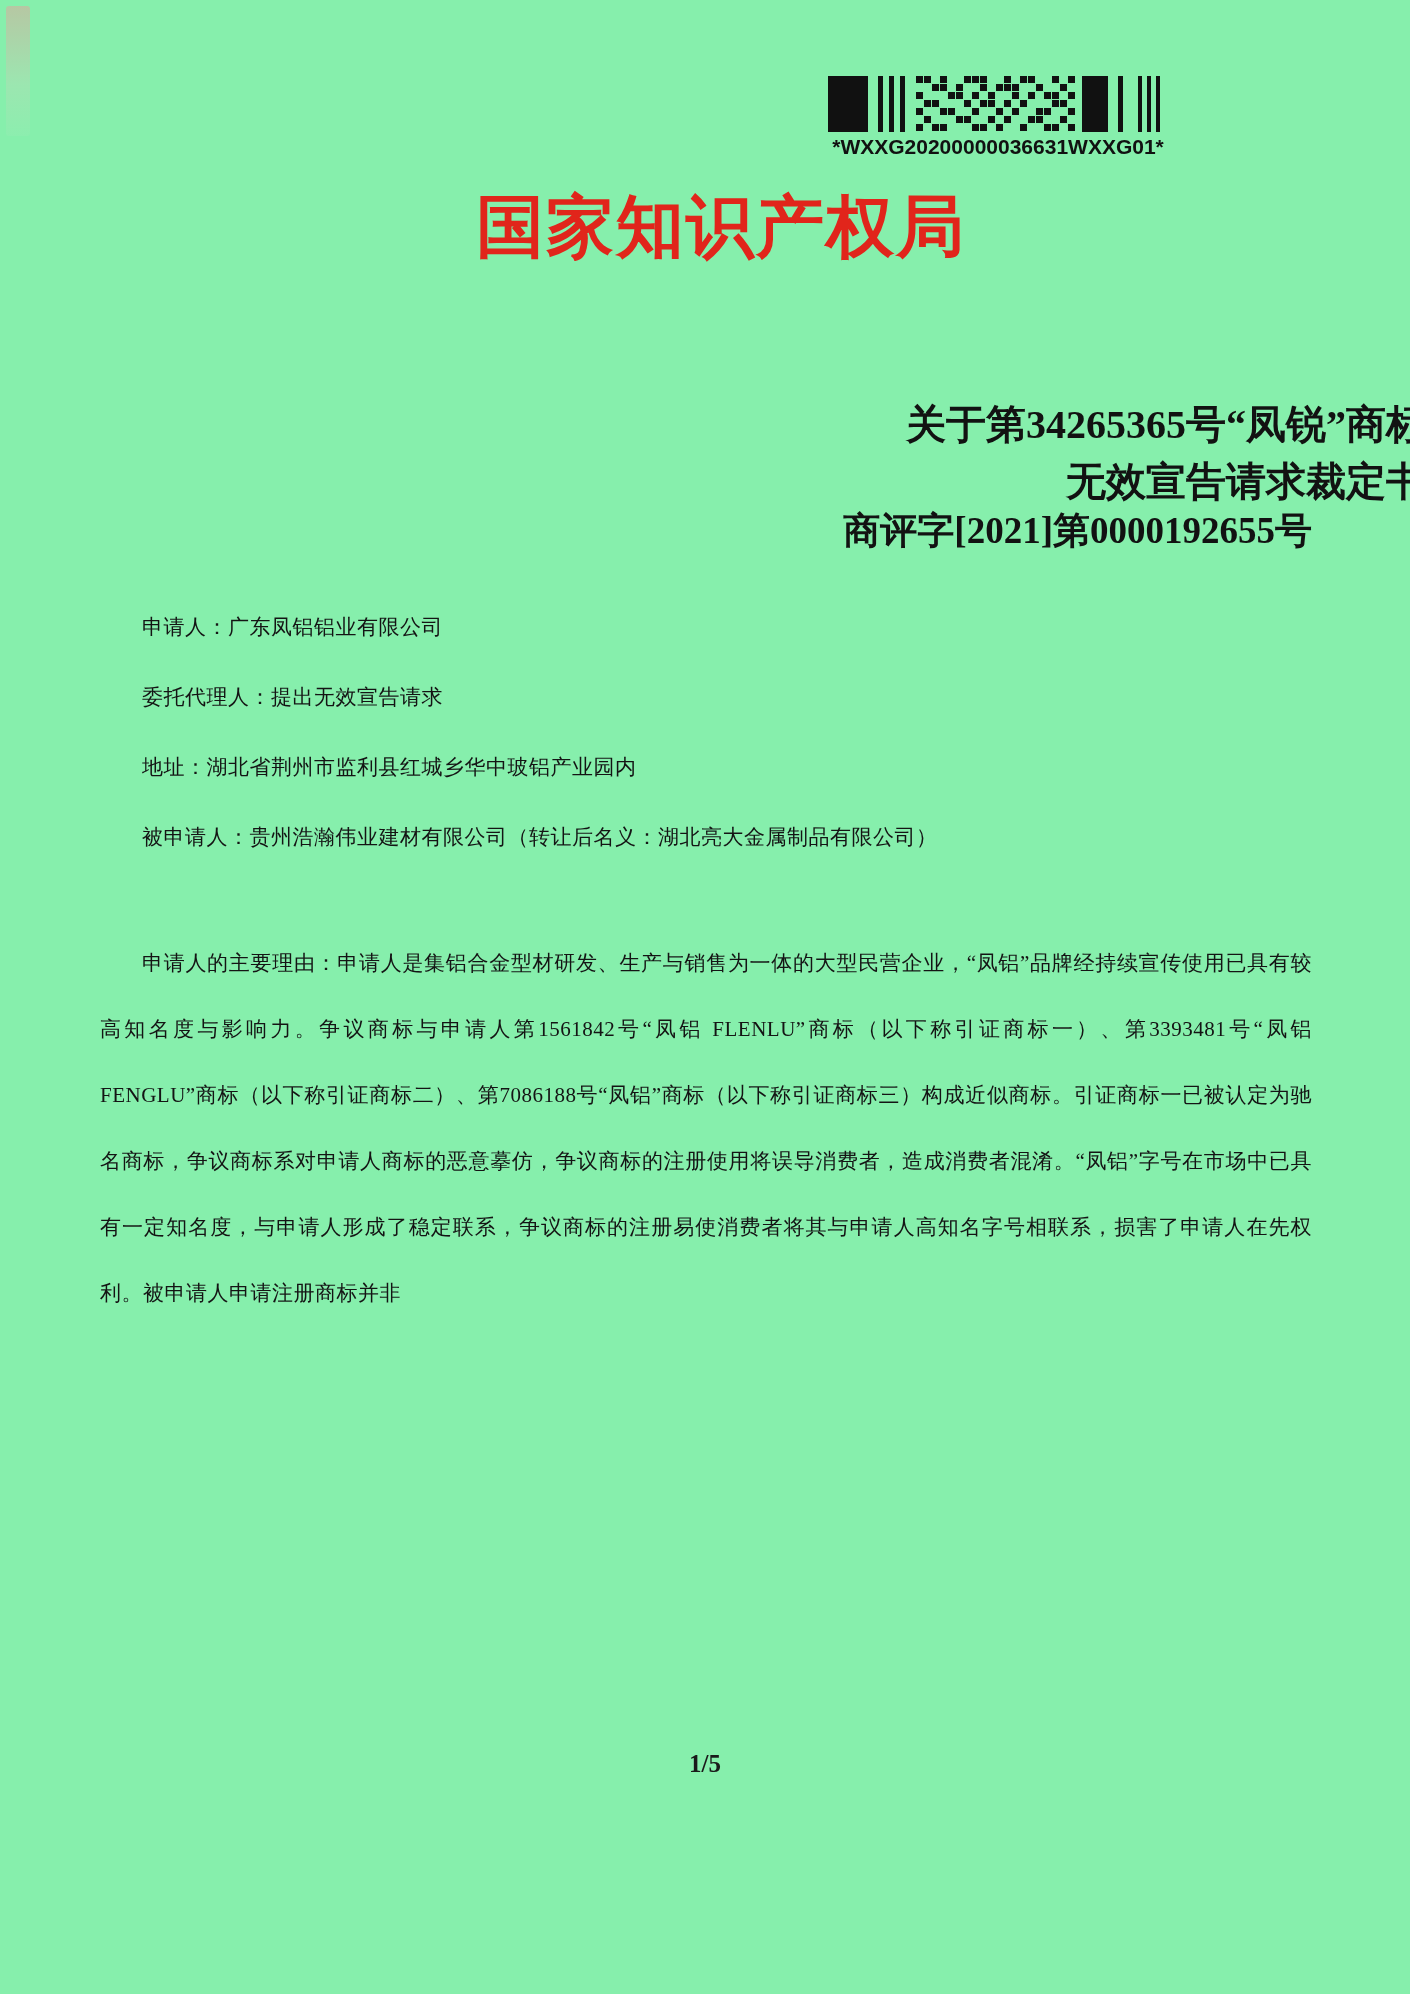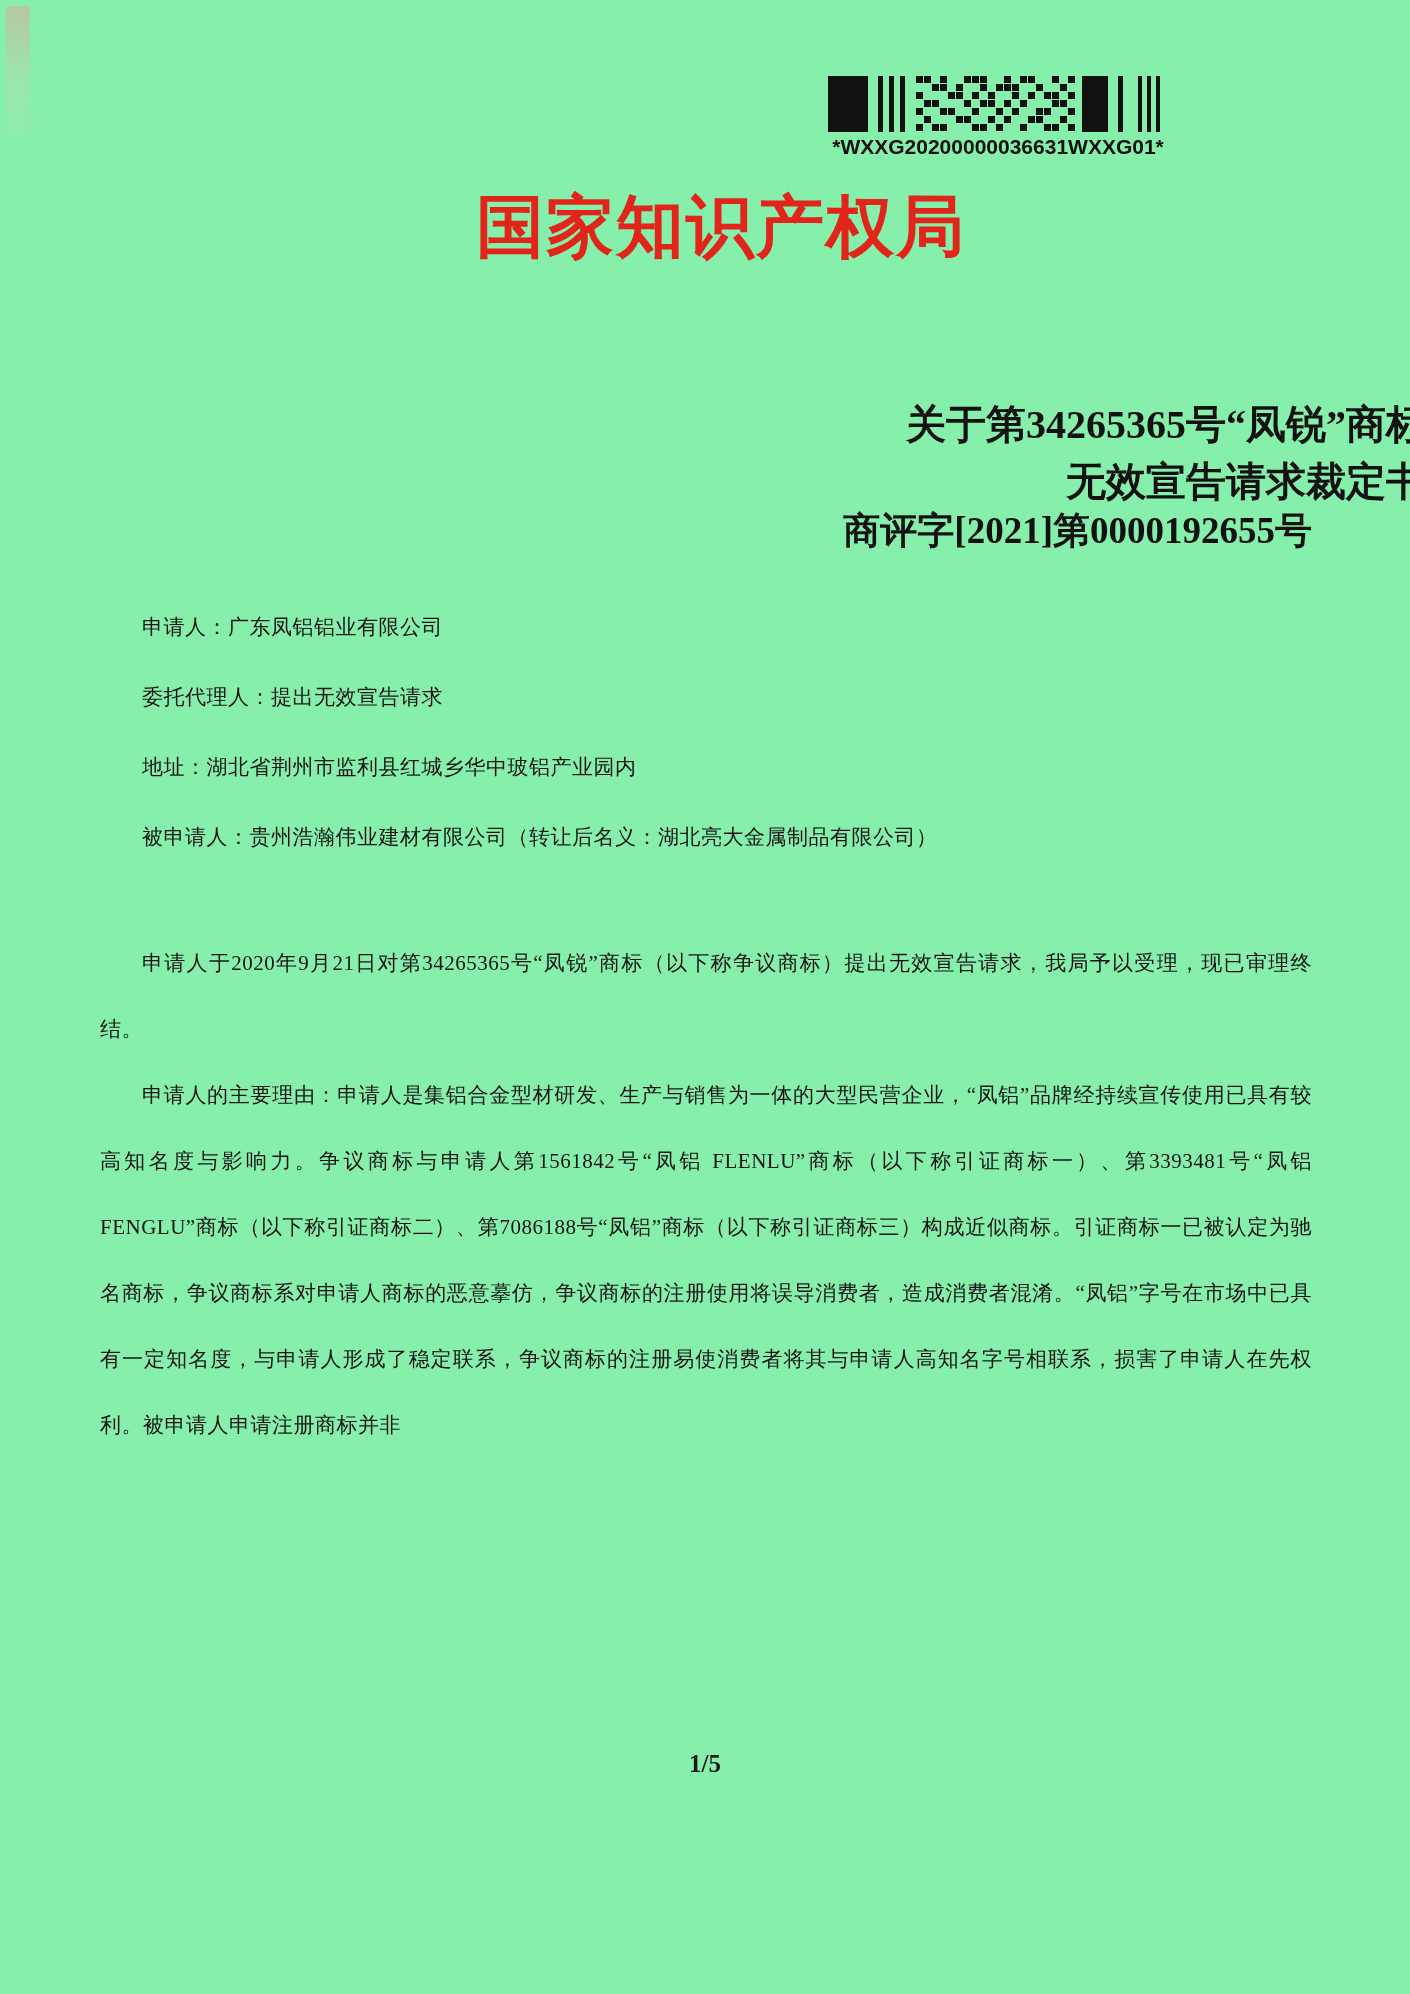--- a/index.html
+++ b/index.html
@@ -137,20 +137,19 @@
 
   <div class="body-block">
     <div class="parties">
       <p>申请人：广东凤铝铝业有限公司</p>
       <p>委托代理人：提出无效宣告请求</p>
       <p>地址：湖北省荆州市监利县红城乡华中玻铝产业园内</p>
       <p>被申请人：贵州浩瀚伟业建材有限公司（转让后名义：湖北亮大金属制品有限公司）</p>
     </div>
     <div class="para-spacer"></div>
     <div class="paras">
-      <p>申请人于2020年9月21日对第34265365号“凤锐”商标（以下称争议商标）提出无效宣告请求，我局予以受理，现已审理终结。</p>
       <p>申请人的主要理由：申请人是集铝合金型材研发、生产与销售为一体的大型民营企业，“凤铝”品牌经持续宣传使用已具有较高知名度与影响力。争议商标与申请人第1561842号“凤铝 FLENLU”商标（以下称引证商标一）、第3393481号“凤铝 FENGLU”商标（以下称引证商标二）、第7086188号“凤铝”商标（以下称引证商标三）构成近似商标。引证商标一已被认定为驰名商标，争议商标系对申请人商标的恶意摹仿，争议商标的注册使用将误导消费者，造成消费者混淆。“凤铝”字号在市场中已具有一定知名度，与申请人形成了稳定联系，争议商标的注册易使消费者将其与申请人高知名字号相联系，损害了申请人在先权利。被申请人申请注册商标并非</p>
     </div>
   </div>
 
   <div class="page-number">1/5</div>
 
 </div>
 
 </body></html>

